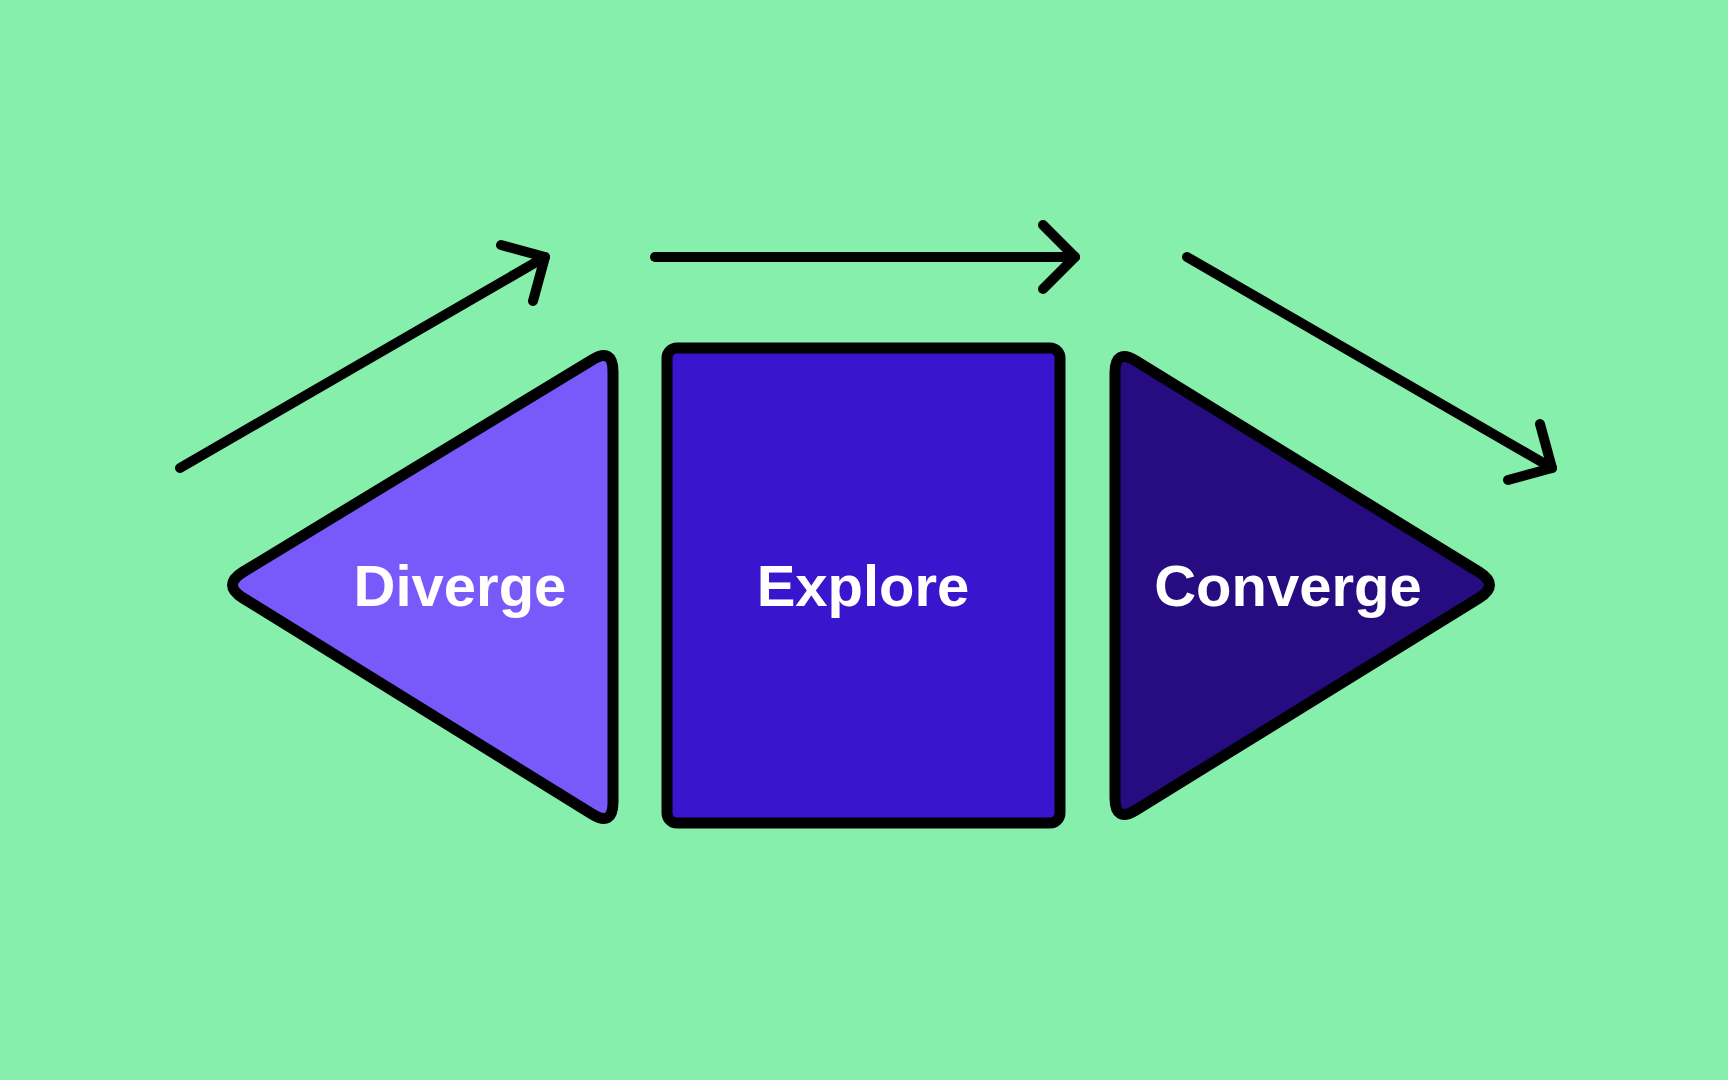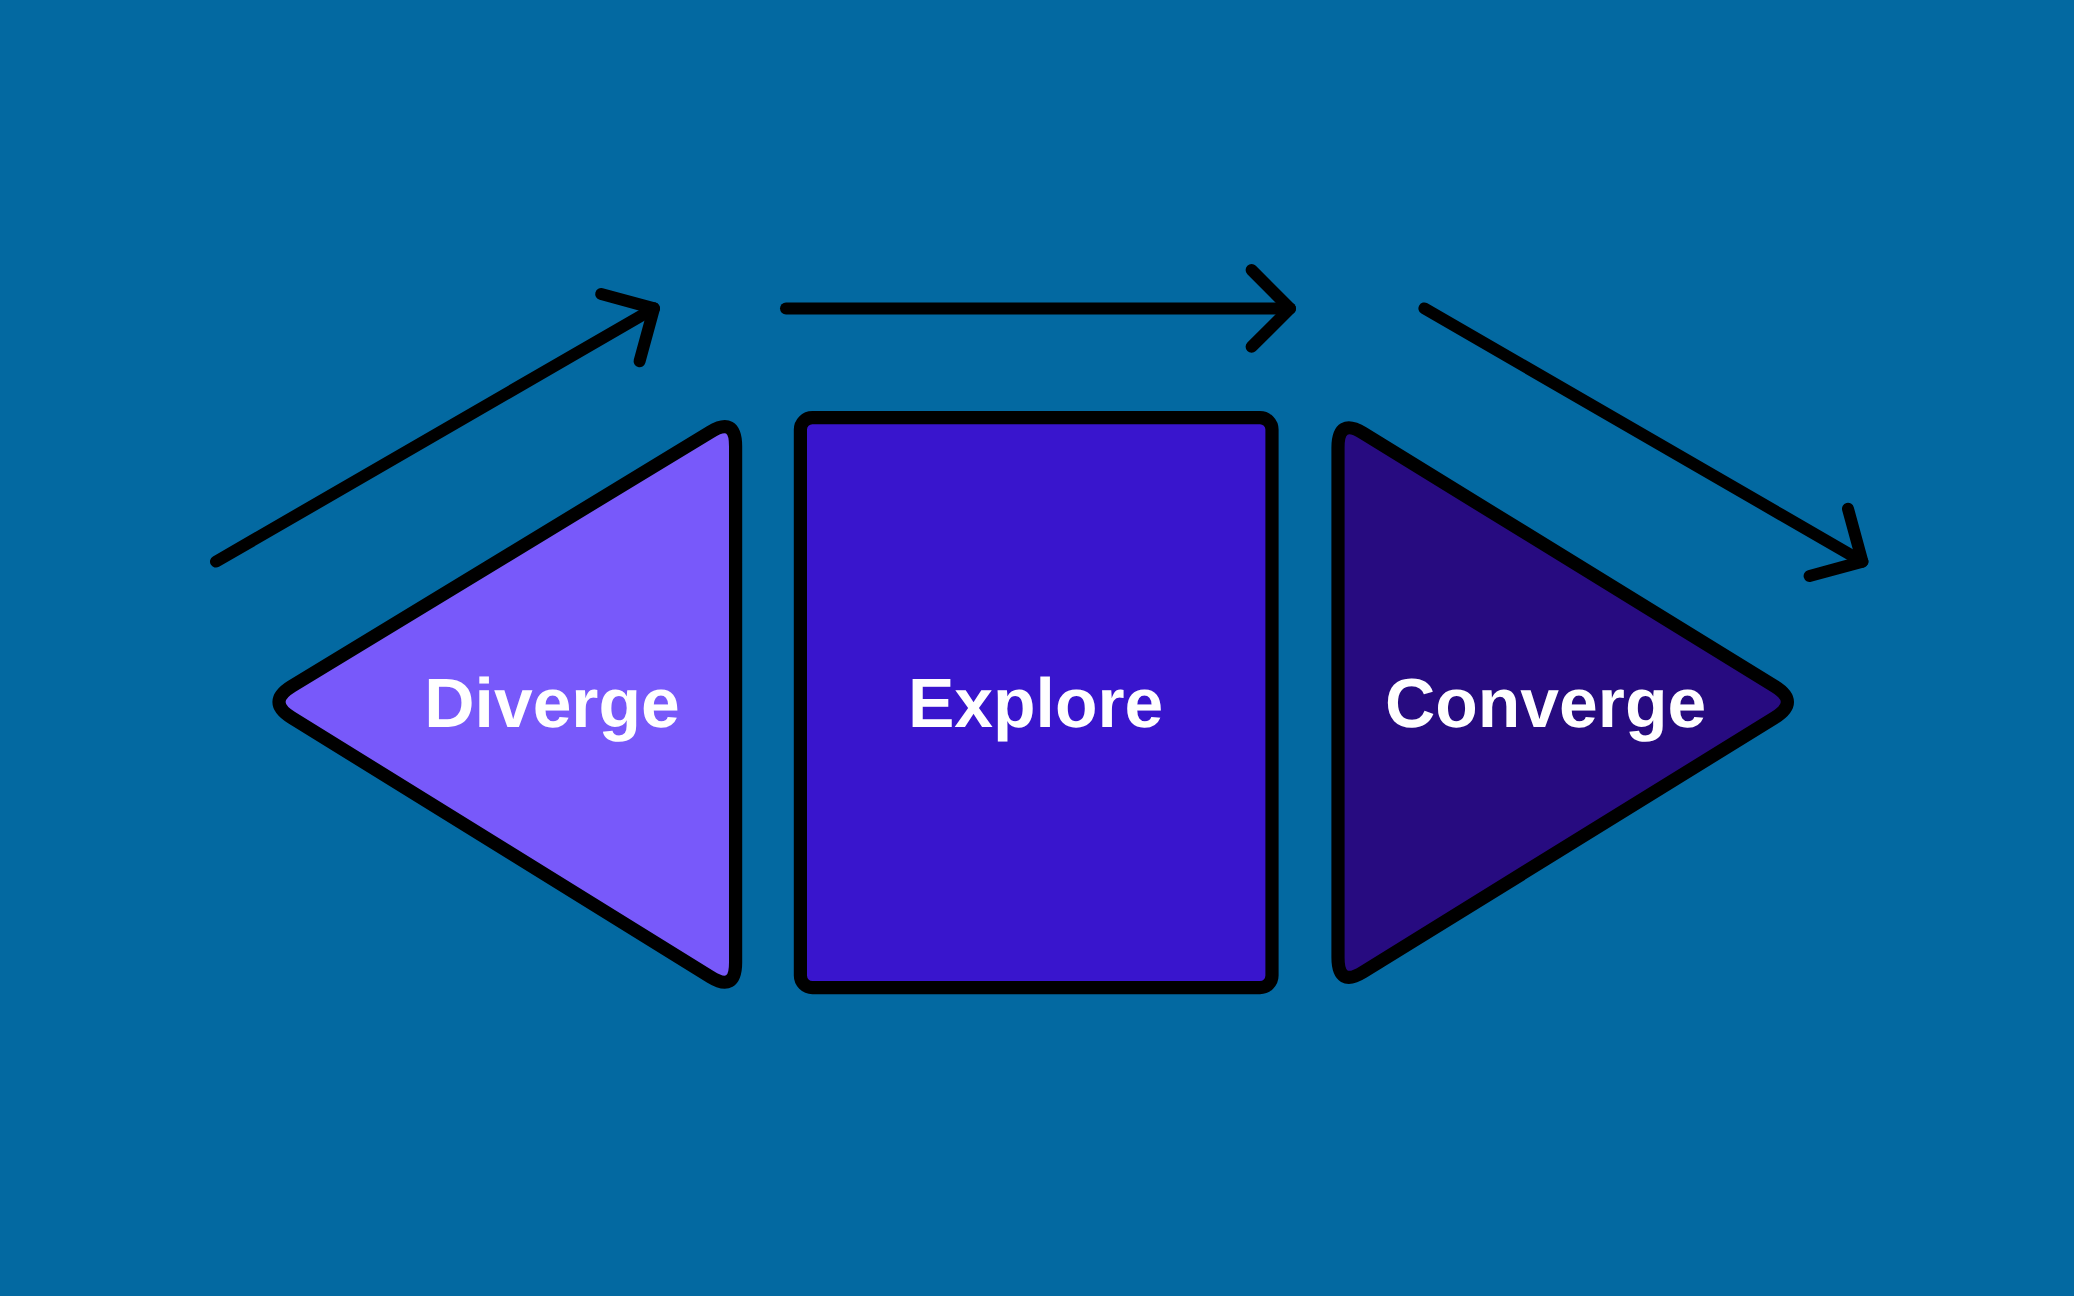--- a/index.html
+++ b/index.html
@@ -4,21 +4,21 @@
 <style>
   html, body {
     margin: 0;
     padding: 0;
     background: #ffffff;
   }
   .canvas {
     position: relative;
     width: 1728px;
     height: 1080px;
-    background: #0369a1;
+    background: #86efac;
     overflow: hidden;
     font-family: "Liberation Sans", sans-serif;
   }
   svg { display: block; }
   .shape {
     stroke: #000000;
     stroke-width: 11;
     stroke-linejoin: round;
   }
   .arrow {

